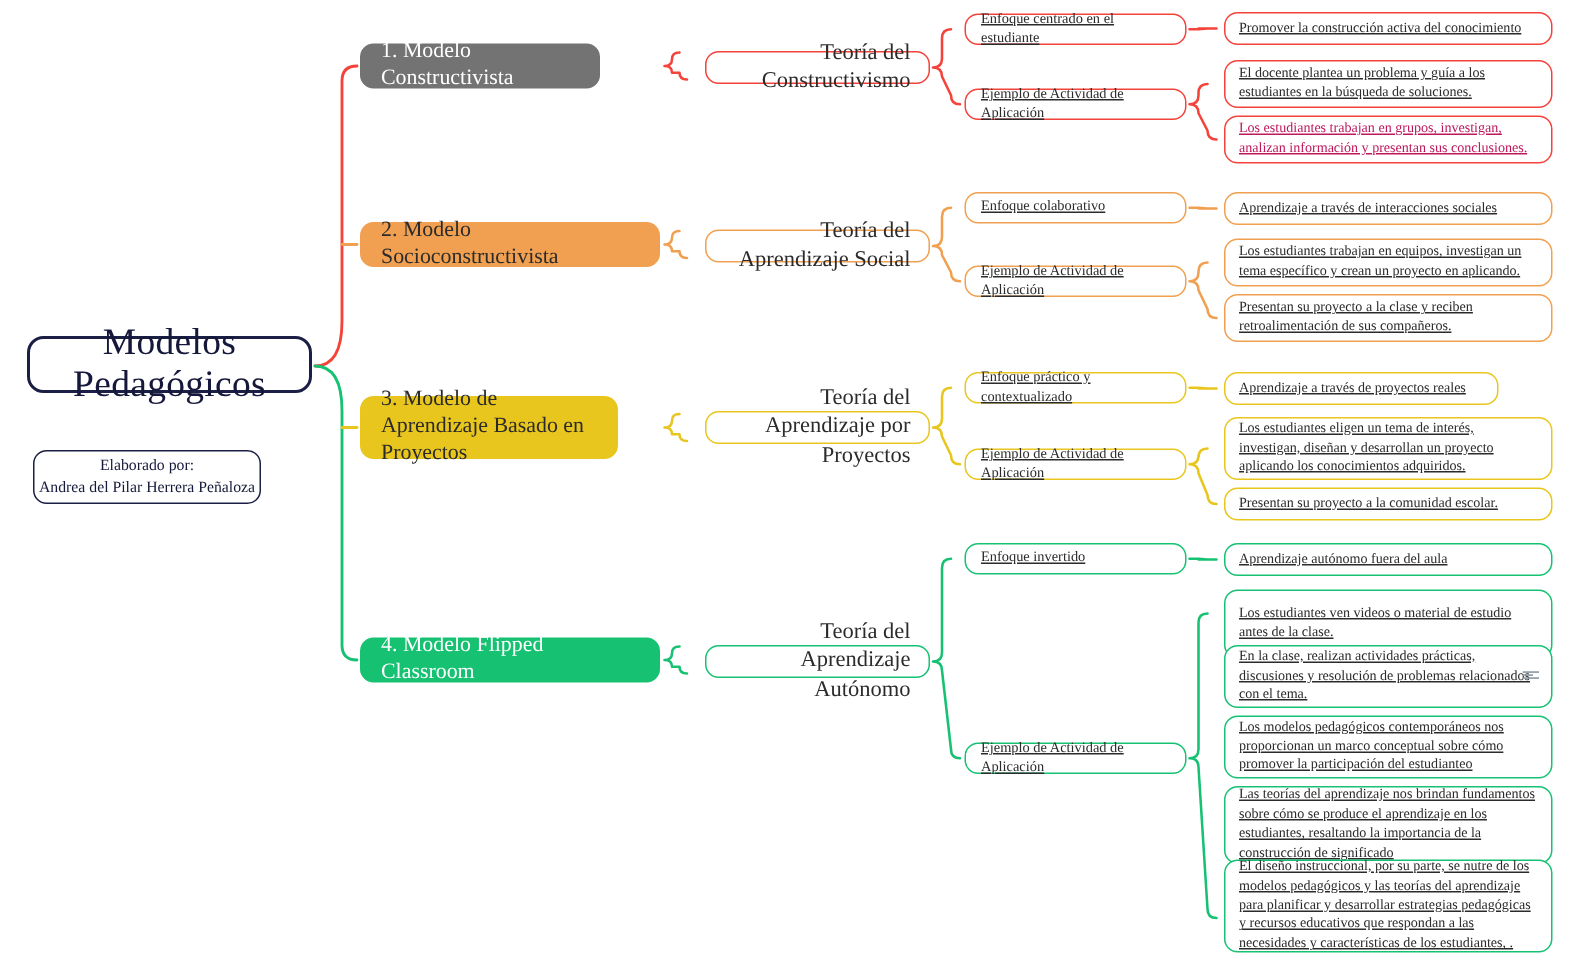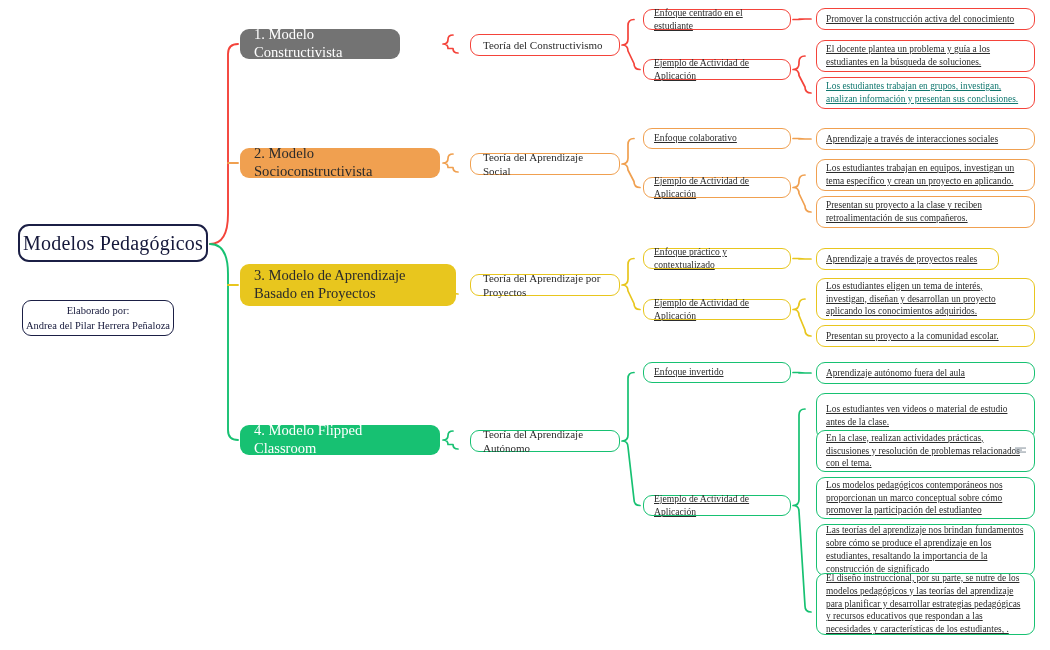--- a/index.html
+++ b/index.html
@@ -9,33 +9,33 @@
        -webkit-font-smoothing:antialiased;}
   #canvas{position:absolute;inset:0;width:1050px;height:650px;}
   #links{position:absolute;left:0;top:0;width:1050px;height:650px;overflow:visible;pointer-events:none;}
 
   .node{position:absolute;box-sizing:border-box;display:flex;align-items:center;
         border-radius:9px;background:#ffffff;}
   .node .txt{display:block;width:100%;}
 
   
   .root{border:2.2px solid #1b1f45;border-radius:11px;justify-content:center;}
-  .root .txt{text-align:center;color:#15183a;font-size:20px;letter-spacing:.2px;}
+  .root .txt{text-align:center;color:#15183a;font-size:25px;letter-spacing:.2px;}
 
   
   .author{border:1.4px solid #1b1f45;border-radius:9px;justify-content:center;}
   .author .txt{text-align:center;color:#15183a;font-size:10.5px;line-height:1.45;}
 
   
   .lvl1{border-radius:9px;padding:0 14px;}
   .lvl1 .txt{font-size:14.6px;line-height:1.22;}
 
   
   .lvl2{border-width:1.2px;border-style:solid;border-radius:9px;padding:0 12px;justify-content:center;}
-  .lvl2 .txt{font-size:11px;text-align:left;line-height:1.3;}
+  .lvl2 .txt{font-size:15px;text-align:right;line-height:1.3;}
 
   
   .lvl3{border-width:1.2px;border-style:solid;border-radius:9px;padding:0 10px;}
   .lvl3 .txt{font-size:9.6px;line-height:1.3;text-decoration:underline;}
 
   
   .lvl4{border-width:1.2px;border-style:solid;border-radius:9px;padding:0 9px;text-decoration:underline;}
   .lvl4 .txt{font-size:9.4px;line-height:1.38;}
 
   .align-icon{position:absolute;right:8px;top:50%;transform:translateY(-50%);
@@ -84,21 +84,21 @@
     </div>
     <div class="node lvl4" style="left: 816px; top: 8px; width: 219px; height: 22px; border-color: rgb(244, 67, 58); color: rgb(43, 43, 43);">
       <span class="txt">Promover la construcción activa del conocimiento</span>
     </div>
     <div class="node lvl3" style="left: 643px; top: 59px; width: 148px; height: 21px; border-color: rgb(244, 67, 58); color: rgb(43, 43, 43);">
       <span class="txt">Ejemplo de Actividad de Aplicación</span>
     </div>
     <div class="node lvl4" style="left: 816px; top: 40px; width: 219px; height: 32px; border-color: rgb(244, 67, 58); color: rgb(43, 43, 43);">
       <span class="txt">El docente plantea un problema y guía a los estudiantes en la búsqueda de soluciones.</span>
     </div>
-    <div class="node lvl4" style="left: 816px; top: 77px; width: 219px; height: 32px; border-color: rgb(244, 67, 58); color: #0f766e;">
+    <div class="node lvl4" style="left: 816px; top: 77px; width: 219px; height: 32px; border-color: rgb(244, 67, 58); color: #be185d;">
       <span class="txt">Los estudiantes trabajan en grupos, investigan, analizan información y presentan sus conclusiones.</span>
     </div>
     <div class="node lvl1" style="left: 240px; top: 148px; width: 200px; height: 30px; background: rgb(240, 160, 80); color: rgb(43, 43, 43);">
       <span class="txt">2. Modelo Socioconstructivista</span>
     </div>
     <div class="node lvl2" style="left: 470px; top: 153px; width: 150px; height: 22px; border-color: rgb(240, 160, 80); color: rgb(43, 43, 43);">
       <span class="txt">Teoría del Aprendizaje Social</span>
     </div>
     <div class="node lvl3" style="left: 643px; top: 128px; width: 148px; height: 21px; border-color: rgb(240, 160, 80); color: rgb(43, 43, 43);">
       <span class="txt">Enfoque colaborativo</span>
@@ -108,21 +108,21 @@
     </div>
     <div class="node lvl3" style="left: 643px; top: 177px; width: 148px; height: 21px; border-color: rgb(240, 160, 80); color: rgb(43, 43, 43);">
       <span class="txt">Ejemplo de Actividad de Aplicación</span>
     </div>
     <div class="node lvl4" style="left: 816px; top: 159px; width: 219px; height: 32px; border-color: rgb(240, 160, 80); color: rgb(43, 43, 43);">
       <span class="txt">Los estudiantes trabajan en equipos, investigan un tema específico y crean un proyecto en aplicando.</span>
     </div>
     <div class="node lvl4" style="left: 816px; top: 196px; width: 219px; height: 32px; border-color: rgb(240, 160, 80); color: rgb(43, 43, 43);">
       <span class="txt">Presentan su proyecto a la clase y reciben retroalimentación de sus compañeros.</span>
     </div>
-    <div class="node lvl1" style="left: 240px; top: 264px; width: 216px; height: 42px; background: rgb(232, 198, 30); color: rgb(43, 43, 43);">
+    <div class="node lvl1" style="left: 240px; top: 264px; width: 172px; height: 42px; background: rgb(232, 198, 30); color: rgb(43, 43, 43);">
       <span class="txt">3. Modelo de Aprendizaje Basado en Proyectos</span>
     </div>
     <div class="node lvl2" style="left: 470px; top: 274px; width: 150px; height: 22px; border-color: rgb(232, 198, 30); color: rgb(43, 43, 43);">
       <span class="txt">Teoría del Aprendizaje por Proyectos</span>
     </div>
     <div class="node lvl3" style="left: 643px; top: 248px; width: 148px; height: 21px; border-color: rgb(232, 198, 30); color: rgb(43, 43, 43);">
       <span class="txt">Enfoque práctico y contextualizado</span>
     </div>
     <div class="node lvl4" style="left: 816px; top: 248px; width: 183px; height: 22px; border-color: rgb(232, 198, 30); color: rgb(43, 43, 43);">
       <span class="txt">Aprendizaje a través de proyectos reales</span>

